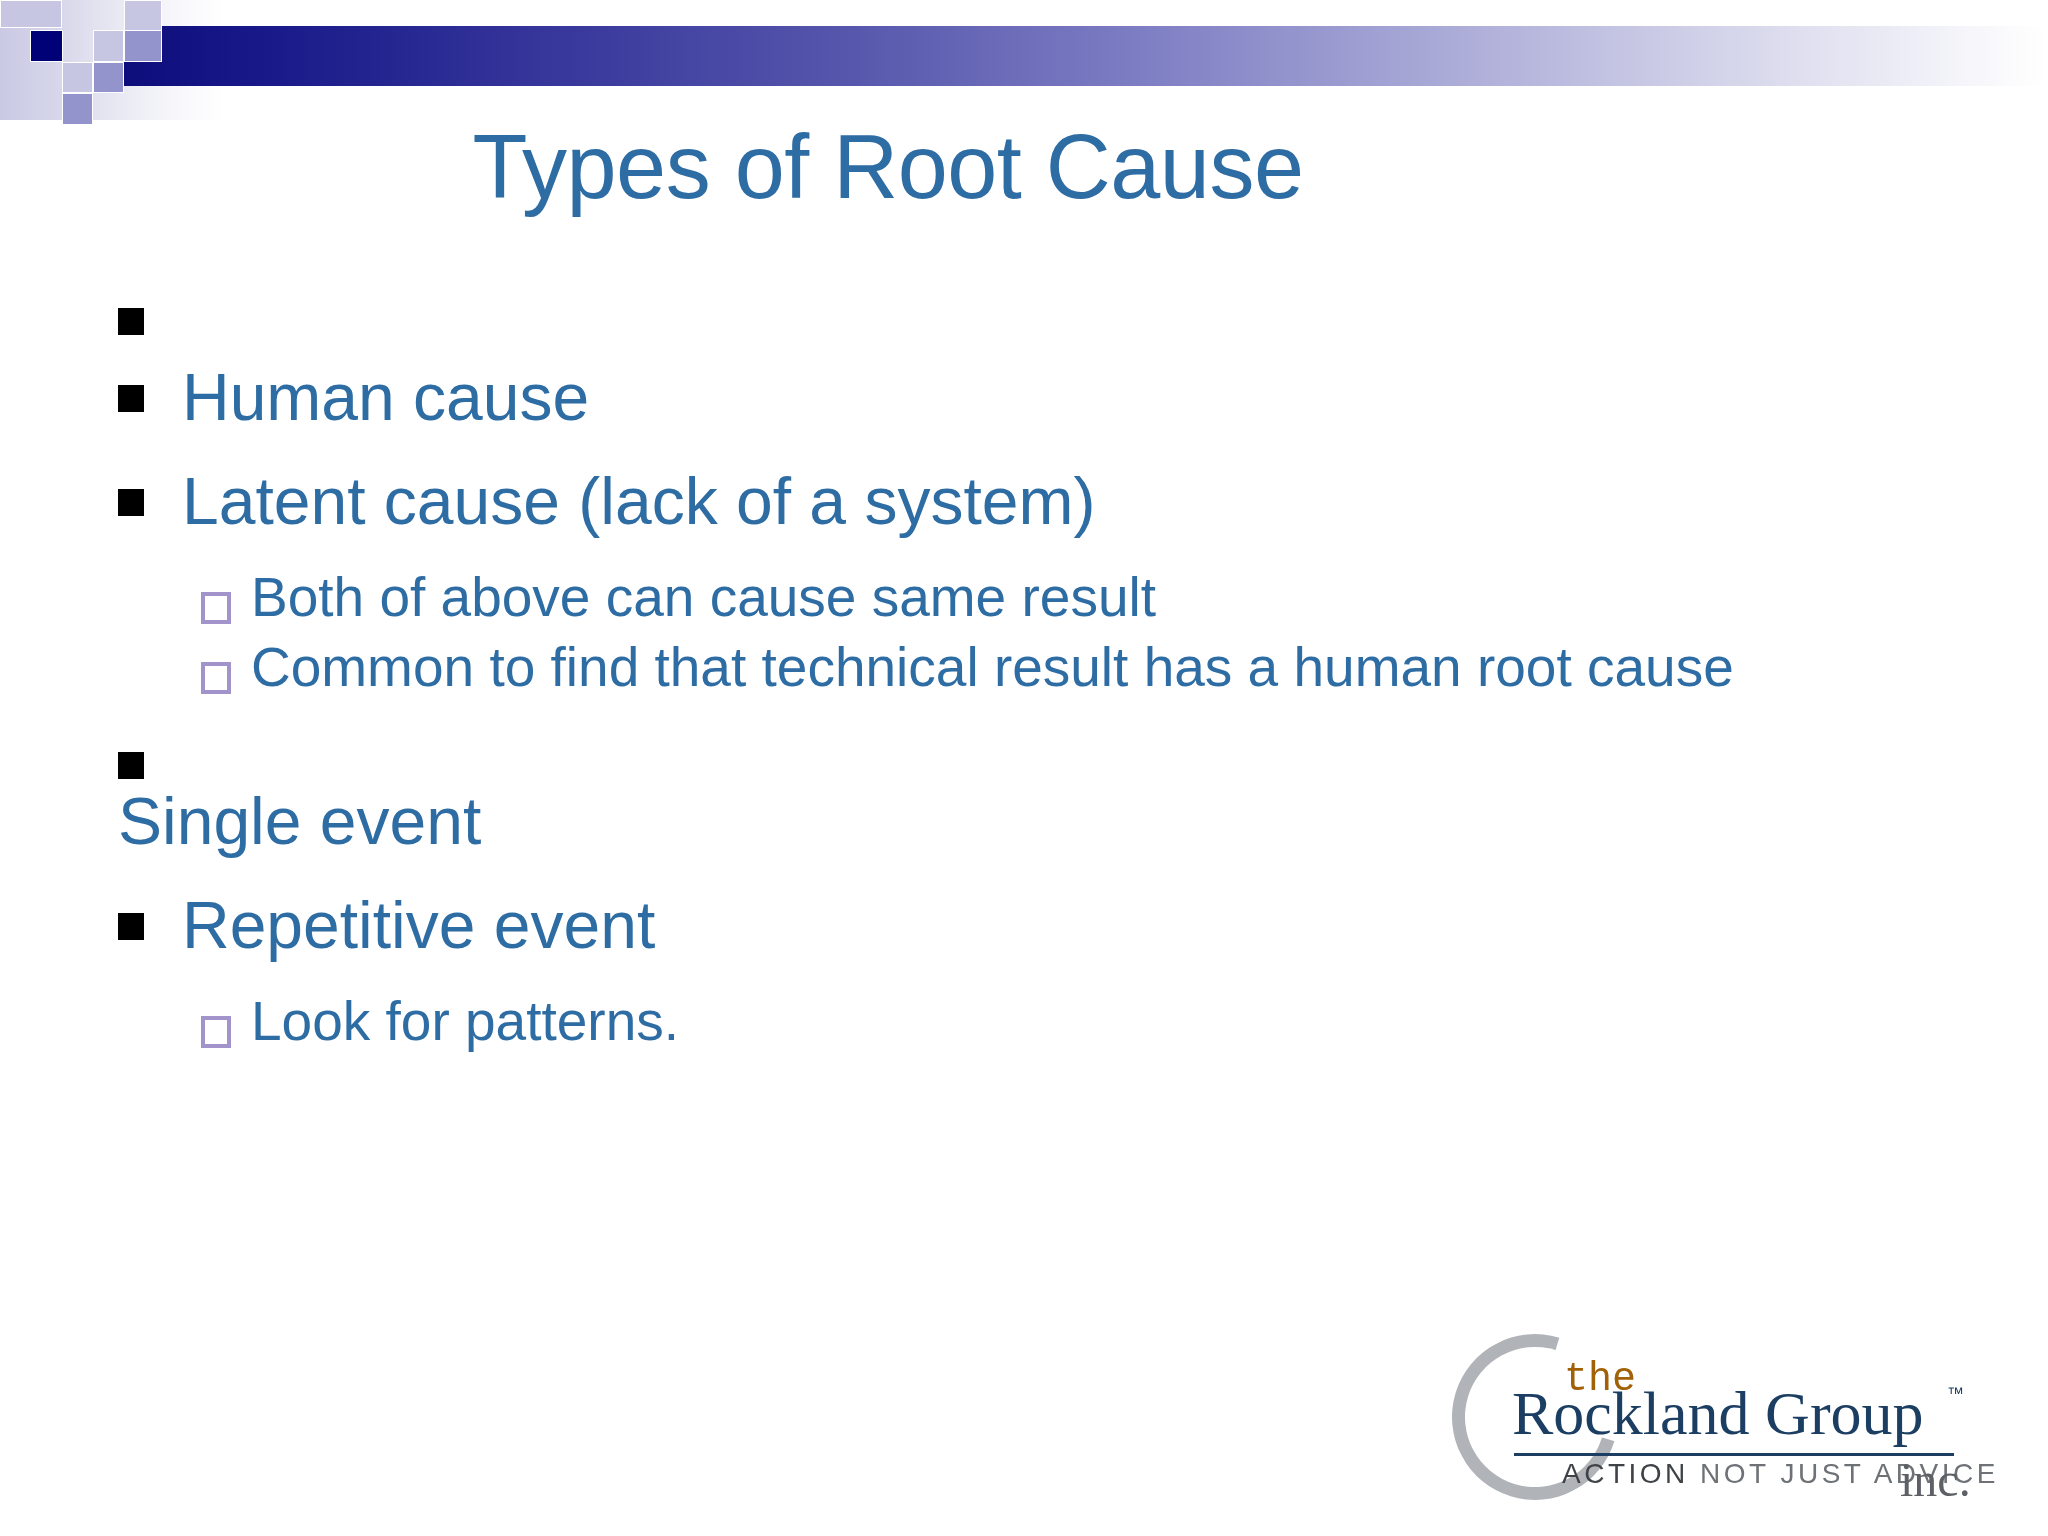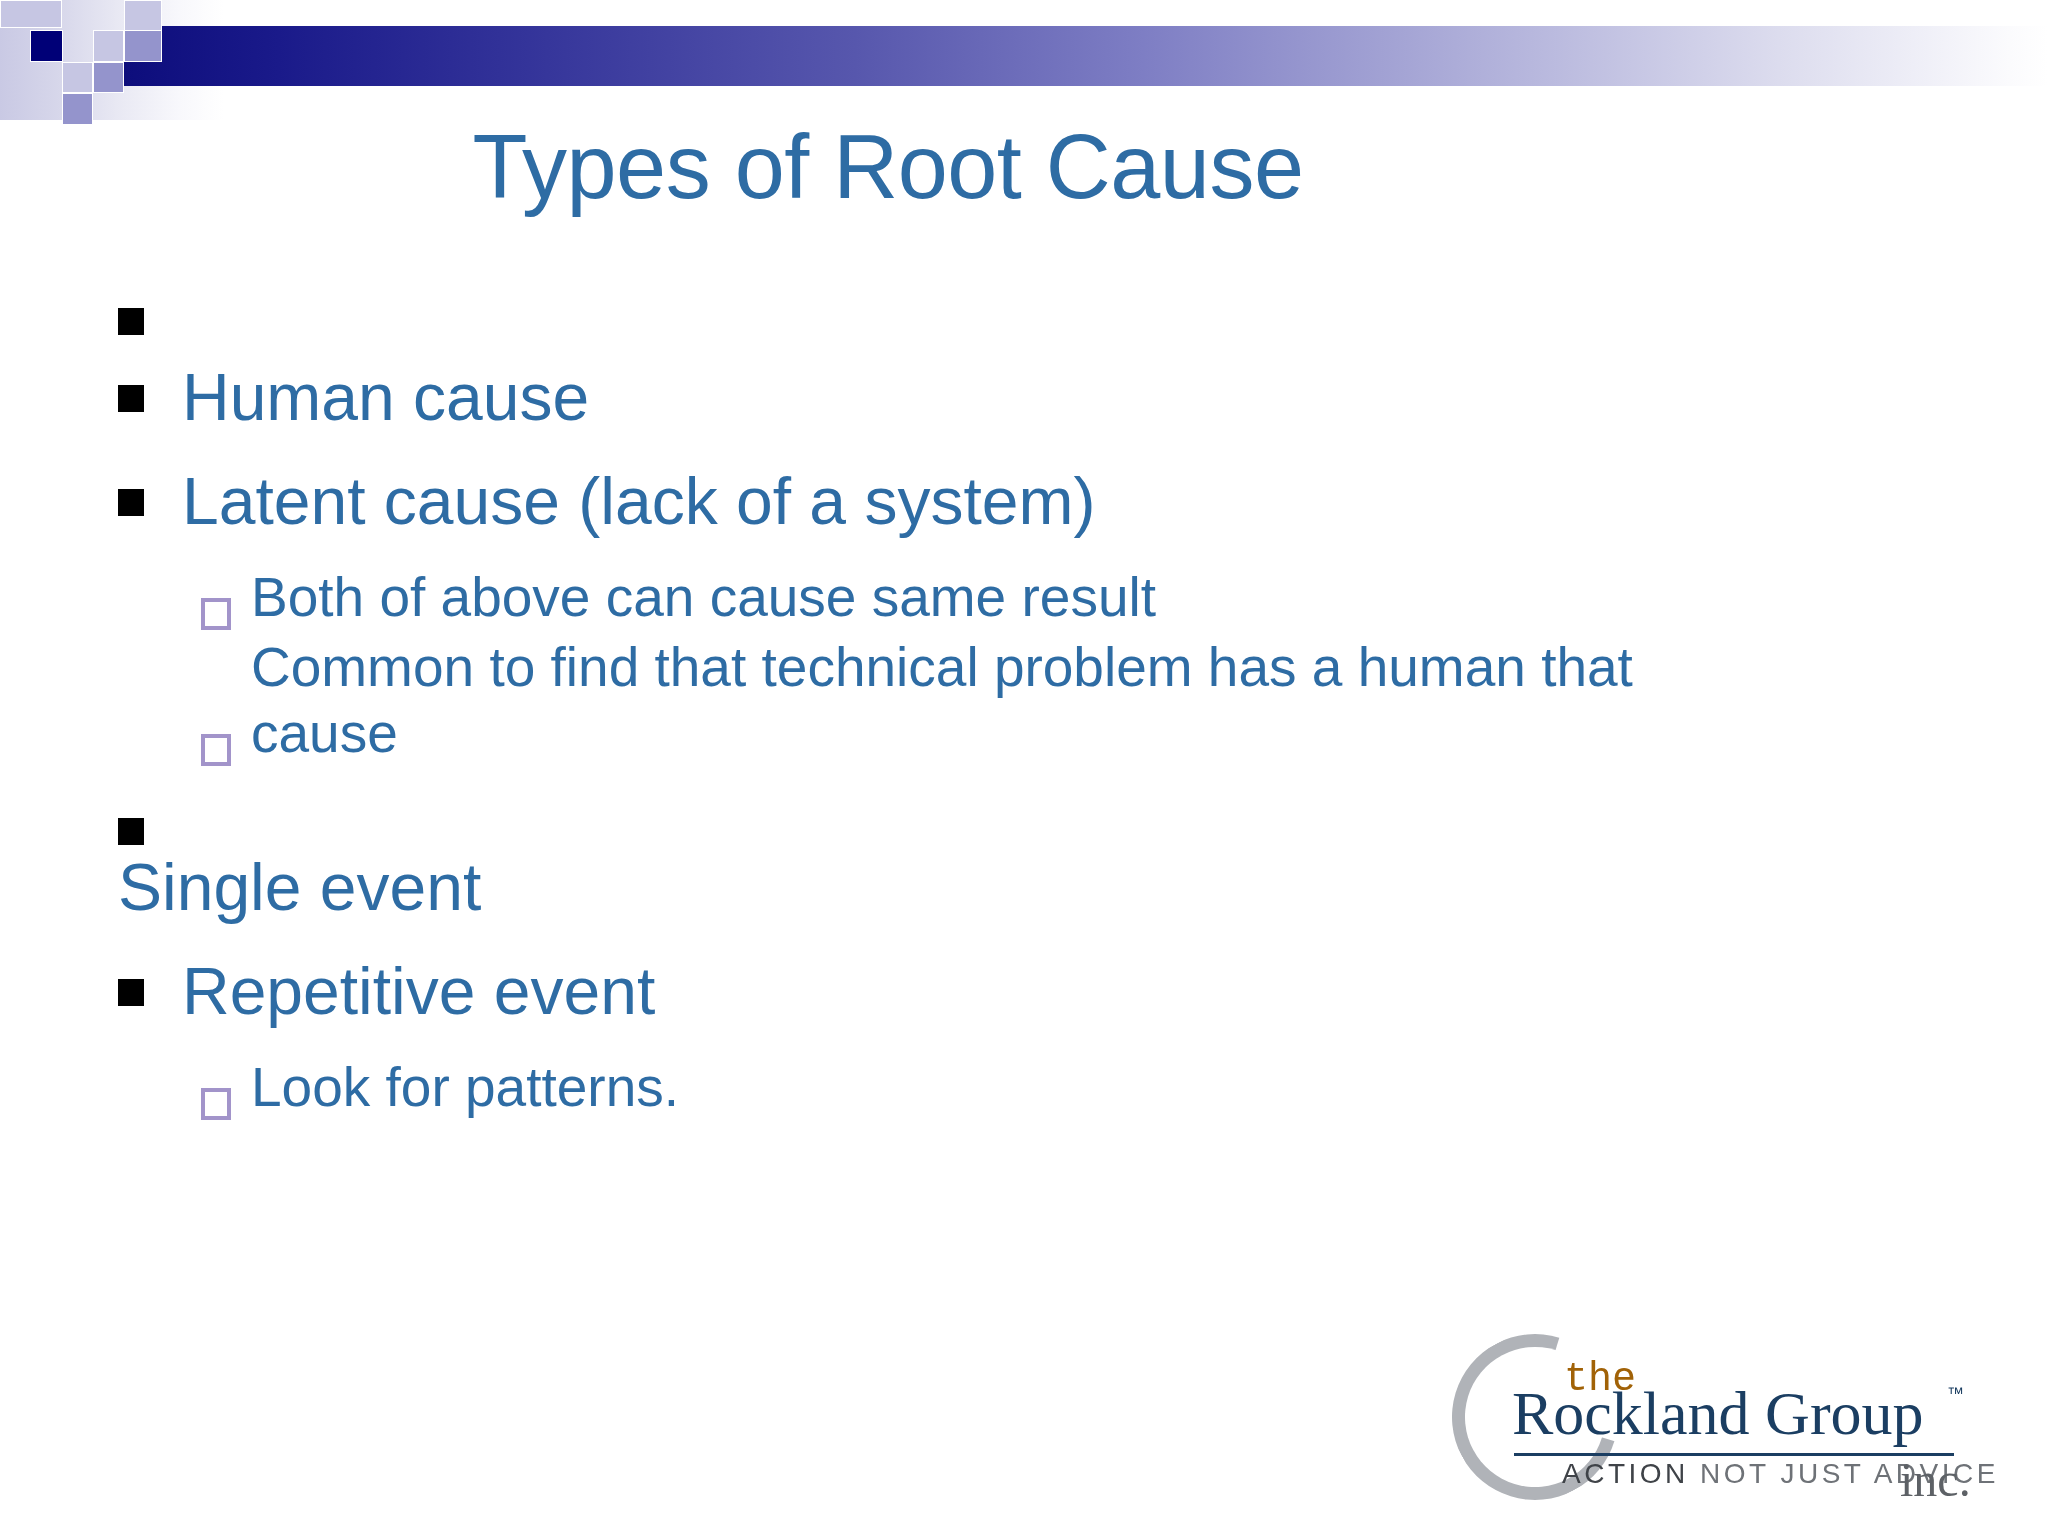--- a/index.html
+++ b/index.html
@@ -102,21 +102,21 @@
     margin-left: 0px;
   }
   .l1 .txt {
     font-size: 66px;
     line-height: 1.28;
     color: #2e6ca4;
   }
 
   .l2 {
     display: flex;
-    align-items: flex-end;
+    align-items: center;
     margin: 4px 0 4px 0;
     padding-left: 83px;
   }
   .l2 .bullet-box {
     flex: 0 0 auto;
     width: 50px;
     padding-top: 22px;
   }
   .bullet-hollow {
     display: block;
@@ -255,21 +255,21 @@
       <span class="bullet-box">
           <span class="bullet-hollow"></span>
         </span>
       <span class="txt">Both of above can cause same result</span>
     </div>
 
     <div class="l2">
       <span class="bullet-box">
           <span class="bullet-hollow"></span>
         </span>
-      <span class="txt">Common to find that technical problem has a human that cause</span>
+      <span class="txt">Common to find that technical result has a human root cause</span>
     </div>
 
     <div class="l1" style="margin-top:22px;flex-direction:column;">
       <span class="bullet-box">
           <span class="bullet-solid"></span>
         </span>
       <span class="txt">Single event</span>
     </div>
 
     <div class="l1">

